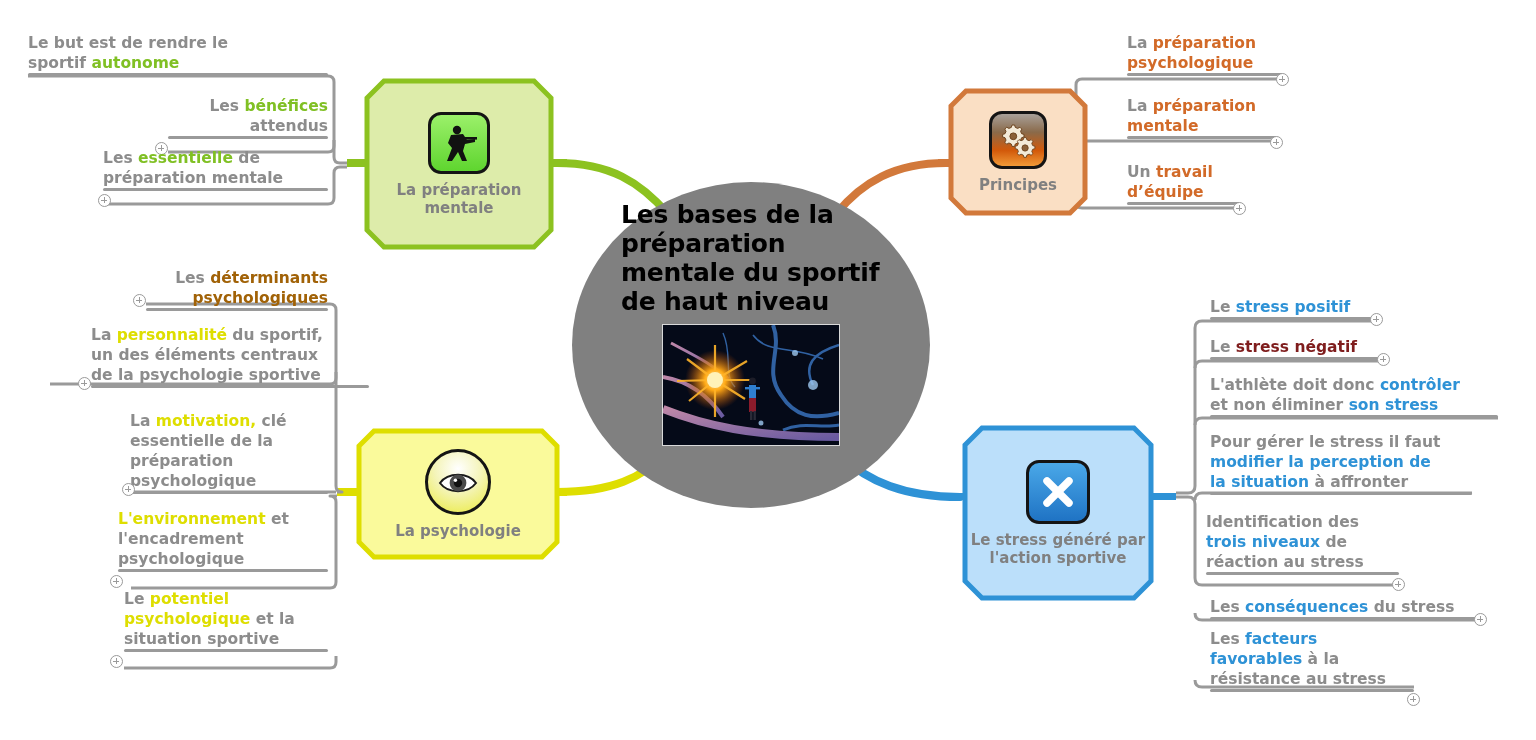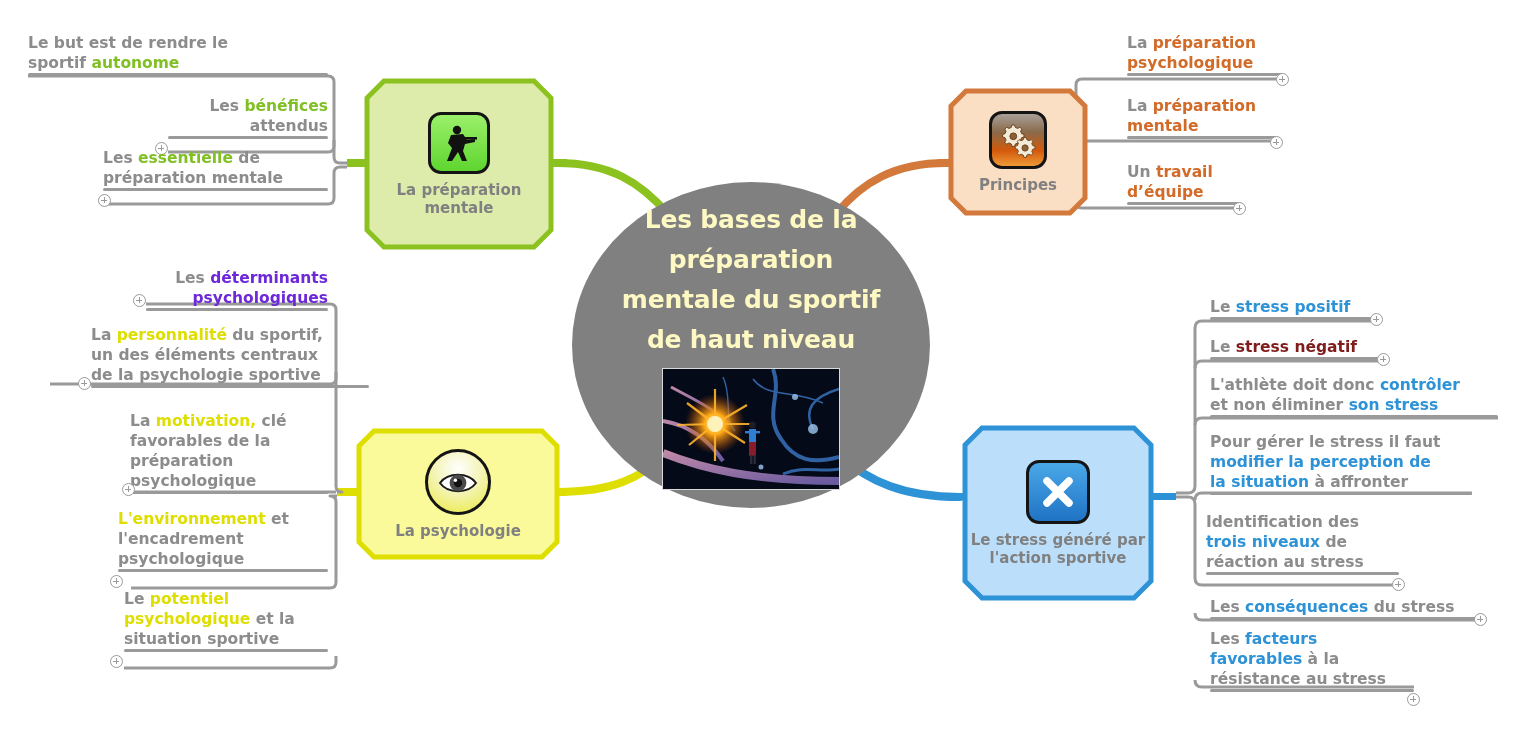--- a/index.html
+++ b/index.html
@@ -13,22 +13,22 @@
   .wires{position:absolute;left:0;top:0;width:1536px;height:740px;pointer-events:none;}
 
   
   .center-node{
     position:absolute;left:572px;top:182px;width:358px;height:326px;
     border-radius:50%;background:#808080;
     display:flex;flex-direction:column;align-items:center;
     box-sizing:border-box;padding-top:18px;
   }
   .center-title{
-    color:#fef9c3;font-weight:bold;font-size:25px;line-height:40px;
-    text-align:center;width:260px;letter-spacing:-0.2px;
+    color:#000000;font-weight:bold;font-size:25px;line-height:29px;
+    text-align:left;width:260px;letter-spacing:-0.2px;
   }
   .center-img{
     margin-top:8px;width:176px;height:120px;
     border:1px solid #d9d9d9;
     background:#04060f;position:relative;overflow:hidden;
   }
   .center-img svg{display:block;}
 
   
   .branch-node{
@@ -285,37 +285,37 @@
   </div>
 
   <div class="leaf" style="left:1127px;top:162px;width:113px;">
     <div class="leaf-text t-left"><span>Un </span><span class="hl" style="color: rgb(210, 106, 40);">travail
 d’équipe</span></div>
     <div class="leaf-rule" style="width:113px;"></div>
     <div class="plus" style="left:106px;top:40px;"></div>
   </div>
 
   <div class="leaf" style="left:146px;top:268px;width:182px;">
-    <div class="leaf-text t-right"><span>Les </span><span class="hl" style="color: #6d28d9;">déterminants
+    <div class="leaf-text t-right"><span>Les </span><span class="hl" style="color: #a16207;">déterminants
 psychologiques</span></div>
     <div class="leaf-rule" style="width:182px;"></div>
     <div class="plus" style="left:-13px;top:26px;"></div>
   </div>
 
   <div class="leaf" style="left:50px;top:325px;width:278px;margin-left:41px;">
     <div class="leaf-text t-left"><span>La </span><span class="hl" style="color: rgb(222, 222, 0);">personnalité</span><span> du sportif,
 un des éléments centraux
 de la psychologie sportive</span></div>
     <div class="leaf-rule" style="width:278px;"></div>
     <div class="plus" style="left:-13px;top:52px;"></div>
   </div>
 
   <div class="leaf" style="left:130px;top:411px;width:198px;">
     <div class="leaf-text t-left"><span>La </span><span class="hl" style="color: rgb(222, 222, 0);">motivation,</span><span> clé
-favorables de la
+essentielle de la
 préparation
 psychologique</span></div>
     <div class="leaf-rule" style="width:198px;"></div>
     <div class="plus" style="left:-8px;top:72px;"></div>
   </div>
 
   <div class="leaf" style="left:118px;top:509px;width:210px;">
     <div class="leaf-text t-left"><span class="hl" style="color: rgb(222, 222, 0);">L'environnement</span><span> et
 l'encadrement
 psychologique</span></div>

